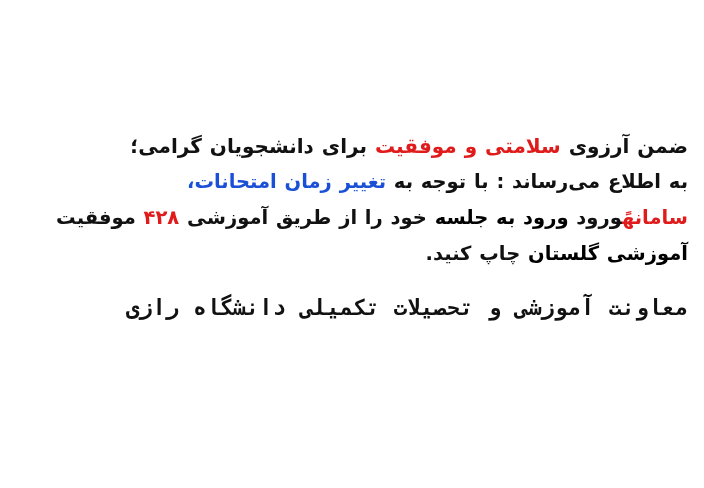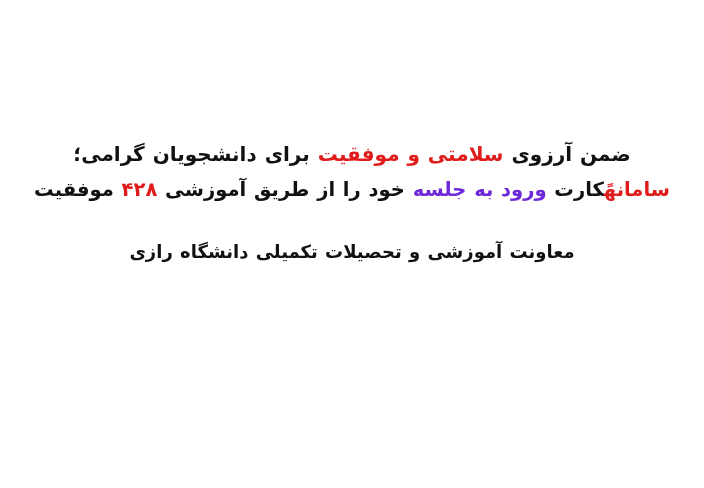--- a/index.html
+++ b/index.html
@@ -15,63 +15,70 @@
   }
   .page {
     width: 704px;
     height: 488px;
     position: relative;
     background: #ffffff;
     box-sizing: border-box;
   }
   .notice {
     position: absolute;
-    top: 136px;
+    top: 128px;
     left: 0;
     right: 0;
     padding: 0 16px;
     box-sizing: border-box;
-    text-align: center;
+    text-align: right;
     direction: rtl;
   }
   .line {
     font-weight: bold;
     font-size: 19.5px;
     line-height: 36px;
     color: #111111;
     white-space: normal;
     word-spacing: 1px;
   }
   .line.l1 { font-size: 20px; }
   .line.l2 { font-size: 19.5px; }
   .line.l3 { font-size: 19.5px; }
   .line.l4 { font-size: 19.5px; }
   .line.sign {
-    font-size: 18px;
-    margin-top: 26px;
+    font-size: 22px;
+    margin-top: 20px;
+    font-family: Liberation Mono, monospace;
   }
   .red { color: #e01b1b; }
   .blue { color: #1a4fd6; }
-  .green { color: #6d28d9; }
+  .green { color: #000000; }
   .black { color: #111111; }
 </style>
 </head>
 <body>
 
 <div class="page">
   <div class="notice">
 
     <div class="line l1">
       <span class="black">ضمن آرزوی </span><span class="red">سلامتی و موفقیت</span><span class="black"> برای دانشجویان گرامی؛</span>
     </div>
 
+    <div class="line l2">
+      <span class="black">به اطلاع می‌رساند : با توجه به </span><span class="blue">تغییر زمان امتحانات،</span>
+    </div>
 
     <div class="line l3">
-      <span class="red">سامانهً</span><span class="black">کارت </span><span class="green">ورود به جلسه</span><span class="black"> خود را از طریق آموزشی </span><span class="red">۴۲۸</span><span class="black"> موفقیت</span>
+      <span class="red">سامانهً</span><span class="black">ورود </span><span class="green">ورود به جلسه</span><span class="black"> خود را از طریق آموزشی </span><span class="red">۴۲۸</span><span class="black"> موفقیت</span>
     </div>
 
+    <div class="line l4">
+      <span class="green">آموزشی گلستان</span><span class="black"> چاپ کنید.</span>
+    </div>
 
     <div class="line sign">
       <span class="black">معاونت آموزشی و تحصیلات تکمیلی دانشگاه رازی</span>
     </div>
 
   </div>
 </div>
 
 </body></html>

